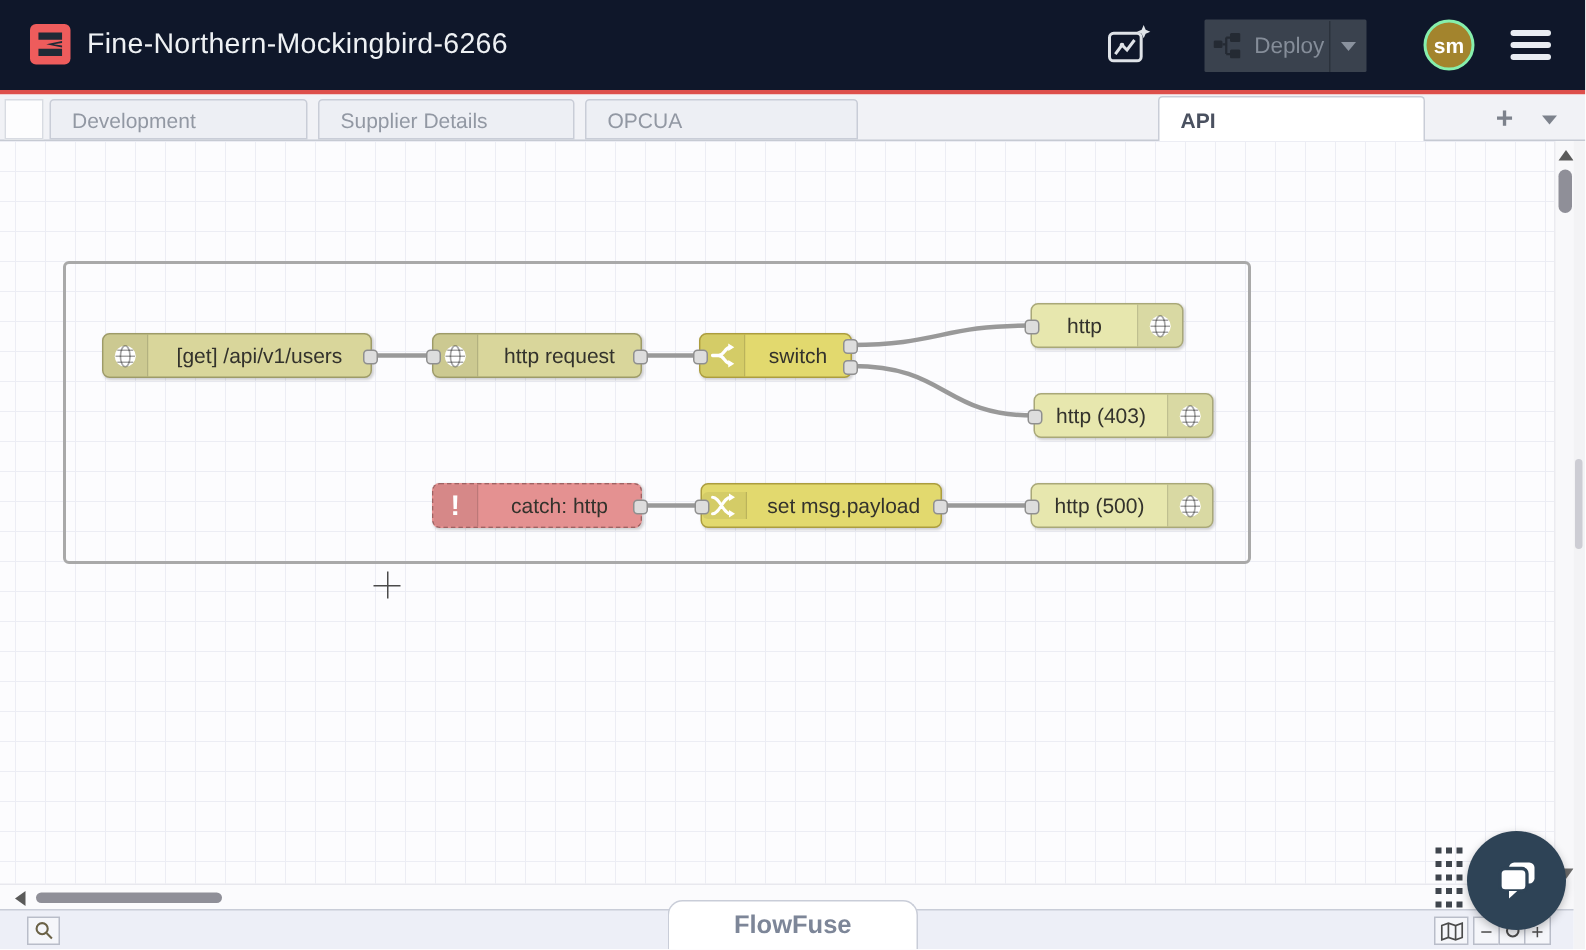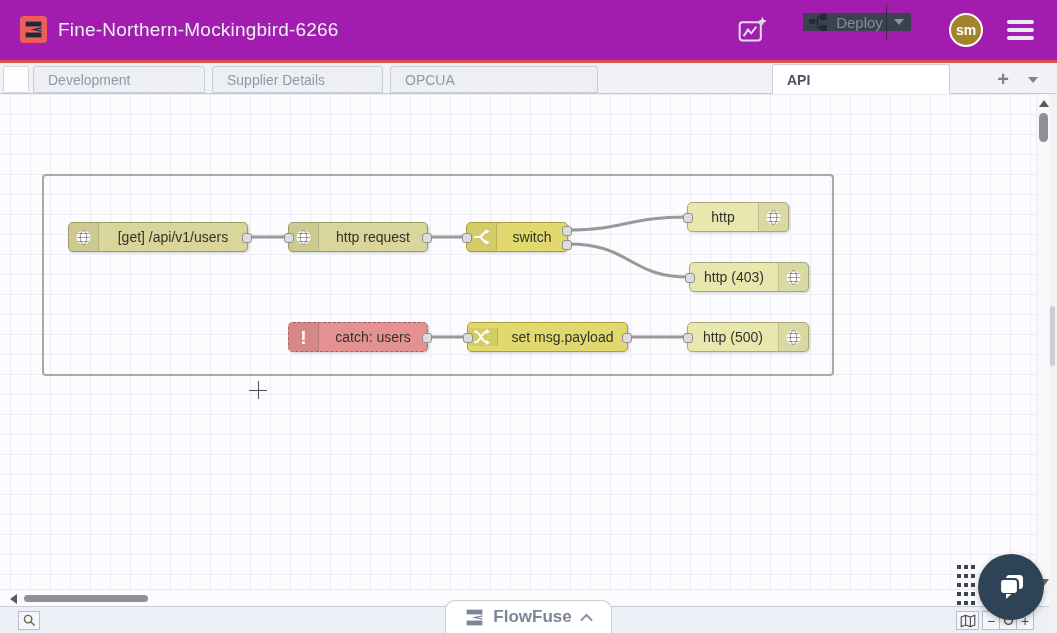--- a/index.html
+++ b/index.html
@@ -1,37 +1,37 @@
 <!DOCTYPE html>
 <html><head>
 <meta charset="utf-8">
 <style>
   * { margin:0; padding:0; box-sizing:border-box; }
   html,body { width:1057px; height:633px; overflow:hidden;
     font-family:"Liberation Sans", sans-serif; background:#fff; }
   #app { position:relative; width:1057px; height:633px; overflow:hidden; background:#fff; }
 
   
-  .app-header { position:absolute; top:0; left:0; width:1057px; height:60px; background:#a21caf; }
+  .app-header { position:absolute; top:0; left:0; width:1057px; height:60px; background:#0f172a; }
   .logo-box { position:absolute; left:20px; top:16px; width:27px; height:27px; background:#ee5c5c;
     border-radius:4px; display:flex; align-items:center; justify-content:center; }
   .app-title { position:absolute; left:58px; top:0; height:60px; display:flex; align-items:center;
     color:#eef1f4; font-size:19px; letter-spacing:0.2px; }
   .ai-btn { position:absolute; left:736px; top:13px; width:34px; height:34px; display:flex;
     align-items:center; justify-content:center; cursor:pointer; }
-  .deploy-btn { position:absolute; left:803px; top:13px; width:108px; height:18px; background:#3a424e;
+  .deploy-btn { position:absolute; left:803px; top:13px; width:108px; height:35px; background:#3a424e;
     border-radius:1px; display:flex; align-items:center; }
   .deploy-icon-wrap { width:30px; display:flex; align-items:center; justify-content:center; }
   .deploy-label { color:#858d99; font-size:15px; flex:1; text-align:center; }
   .deploy-divider { width:1px; height:34px; background:#2b323c; }
   .deploy-caret { width:24px; display:flex; align-items:center; justify-content:center; }
   .caret-down { width:0; height:0; border-left:5px solid transparent; border-right:5px solid transparent;
     border-top:6px solid #8a929e; }
   .avatar { position:absolute; left:949px; top:13px; width:34px; height:34px; border-radius:50%;
-    background:#a3842d; border:2px solid #ffffff; color:#fff; font-size:14px; font-weight:bold;
+    background:#a3842d; border:2px solid #86efac; color:#fff; font-size:14px; font-weight:bold;
     display:flex; align-items:center; justify-content:center; }
   .burger { position:absolute; left:1007px; top:20px; width:27px; height:20px; display:flex;
     flex-direction:column; justify-content:space-between; cursor:pointer; }
   .burger span { display:block; height:4px; border-radius:2px; background:#e8ecf2; }
   .red-line { position:absolute; top:60px; left:0; width:1057px; height:3px; background:#dd4f4b; }
 
   
   .tabbar { position:absolute; top:63px; left:0; width:1057px; height:31px; background:#f1f2f6;
     border-bottom:1px solid #c6cad3; }
   .tab-scroll-left { position:absolute; left:3px; top:3px; width:26px; height:27px; background:#fdfdfe;
@@ -105,21 +105,21 @@
   .tool-btn { position:absolute; background:#f5f6fa; border:1px solid #b9bdc9; display:flex;
     align-items:center; justify-content:center; cursor:pointer; color:#4c4c4c; }
   .search-btn { left:18px; top:4px; width:22px; height:19px; }
   .map-btn { left:956px; top:4px; width:23px; height:19px; }
   .zoom-out-btn { left:982px; top:4px; width:18px; height:19px; font-size:14px; }
   .zoom-reset-btn { left:999px; top:4px; width:18px; height:19px; }
   .zoom-in-btn { left:1016px; top:4px; width:18px; height:19px; font-size:14px; }
 
   .ff-tab { position:absolute; left:445px; top:600px; width:167px; height:33px; background:#fff;
     border:1px solid #c9cdd8; border-bottom:none; border-radius:10px 10px 0 0; display:flex;
-    align-items:center; justify-content:center; gap:8px; z-index:4; cursor:pointer; }
+    align-items:center; justify-content:center; gap:8px; z-index:4; cursor:pointer;flex-direction:column; }
   .ff-brand { color:#7d8698; font-size:17px; font-weight:bold; }
 
   
   .chat-handle { position:absolute; left:957px; top:565px; width:19px; height:41px; z-index:5;
     display:grid; grid-template-columns:repeat(3, 4px); grid-template-rows:repeat(5, 4px);
     column-gap:3px; row-gap:5px; cursor:grab; }
   .chat-handle i { display:block; width:4px; height:4px; background:#3f454d; }
   .chat-bubble { position:absolute; left:978px; top:554px; width:66px; height:66px; border-radius:50%;
     background:#2e4356; z-index:7; display:flex; align-items:center; justify-content:center;
     box-shadow:0 2px 6px rgba(0,0,0,0.25); cursor:pointer; }
@@ -177,21 +177,21 @@
   <div class="red-line"></div>
 
   <div class="tabbar">
     <div class="tab-scroll-left"></div>
     <div class="tab" style="left:33px; width:172px;">
       <span>Development</span>
     </div>
     <div class="tab" style="left:212px; width:171px;">
       <span>Supplier Details</span>
     </div>
-    <div class="tab" style="left:390px; width:208px;">
+    <div class="tab" style="left:390px; width:182px;">
       <span>OPCUA</span>
     </div>
     <div class="tab active" style="left:772px; width:178px;">
       <span>API</span>
     </div>
     <div class="tab-add">
       <span>+</span>
     </div>
     <div class="tab-list-btn">
       <span class="caret-down-sm"></span>
@@ -272,21 +272,21 @@
           <ellipse cx="8.5" cy="8.5" rx="3.2" ry="7" fill="none" stroke="rgba(0,0,0,0.35)" stroke-width="1.1"></ellipse>
         </svg>
       </span>
       <span class="port in"></span>
     </div>
 
     <div class="node n-red" style="left:288px; top:228px; width:140px;">
       <span class="icon-strip left">
         <span class="excl">!</span>
       </span>
-      <span class="node-label">catch: users</span>
+      <span class="node-label">catch: http</span>
       <span class="port out"></span>
     </div>
 
     <div class="node n-yellow" style="left:467px; top:228px; width:161px;align-items:center;">
       <span class="icon-strip left">
         <svg width="17" height="18" viewBox="0 0 17 18">
           <path d="M1 14.5 C6 14.5 8 3.5 13 3.5 M1 3.5 C6 3.5 8 14.5 13 14.5" stroke="#fff" stroke-width="2" fill="none" stroke-linecap="round"></path>
           <path d="M12 1 L16 3.5 L12 6 Z" fill="#fff"></path>
           <path d="M12 12 L16 14.5 L12 17 Z" fill="#fff"></path>
         </svg>

